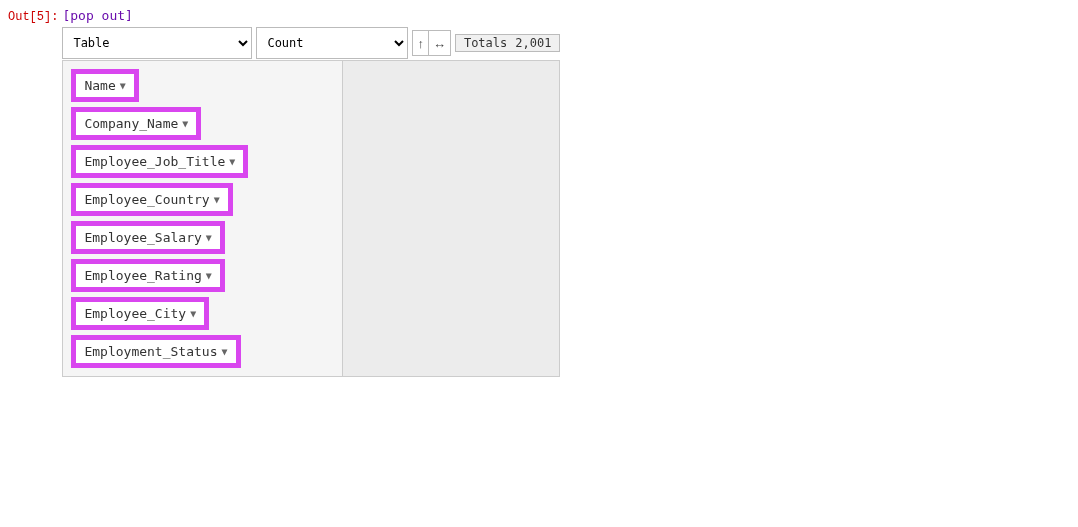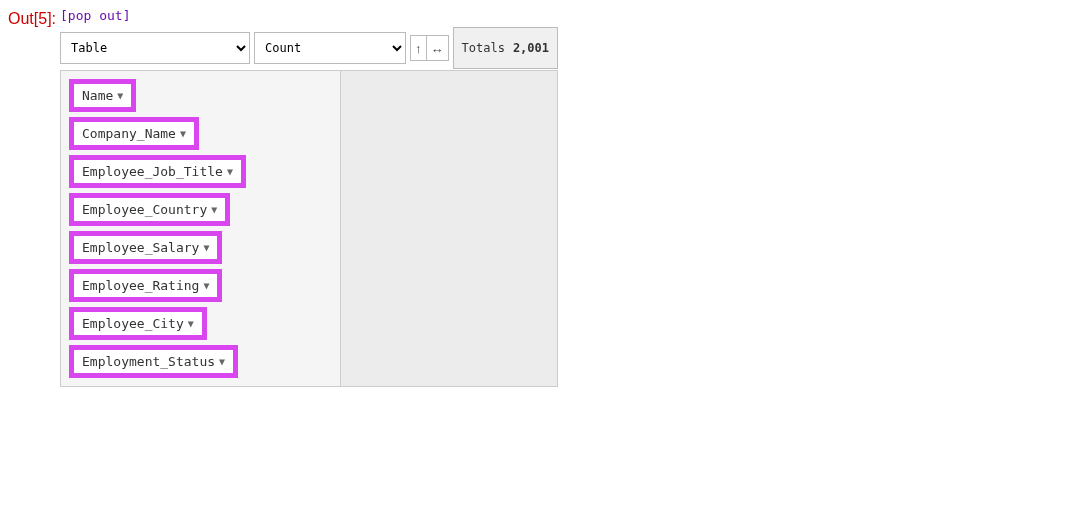--- a/index.html
+++ b/index.html
@@ -13,22 +13,22 @@
       font-size: 13px;
       width: 1078px;
       min-height: 527px;
       color: #333;
     }
     .page-wrapper {
       padding: 8px 0;
     }
     .out-label {
       color: #c00;
-      font-size: 16px;
-      font-family: Liberation Sans, sans-serif;
+      font-size: 12px;
+      font-family: Liberation Mono, monospace;
       display: inline-block;
       margin-right: 4px;
       vertical-align: top;
       padding-top: 2px;
     }
     .pop-out-link {
       color: #6a0dad;
       text-decoration: none;
       font-family: monospace;
       font-size: 13px;
@@ -77,21 +77,21 @@
     }
     .totals-label {
       font-family: monospace;
       font-size: 12px;
       color: #333;
     }
     .totals-value {
       font-family: monospace;
       font-size: 12px;
       color: #333;
-      font-weight: bold;
+      font-weight: normal;
     }
     .main-content {
       display: flex;
       border: 1px solid #ccc;
       background: #f5f5f5;
       margin-top: 0;
     }
     .fields-panel {
       width: 280px;
       background: #f5f5f5;
@@ -139,21 +139,21 @@
     }
     .totals-inline {
       display: flex;
       align-items: center;
       border: 1px solid #bbb;
       background: #f0f0f0;
       padding: 2px 8px;
       font-family: monospace;
       font-size: 12px;
       gap: 8px;
-      height: 42px;
+      height: 18px;
     }
   </style>
 </head>
 <body>
 
 <div class="page-wrapper">
   <div class="output-line">
     <span class="out-label">Out[5]:</span>
     <div class="cell-output">
 

